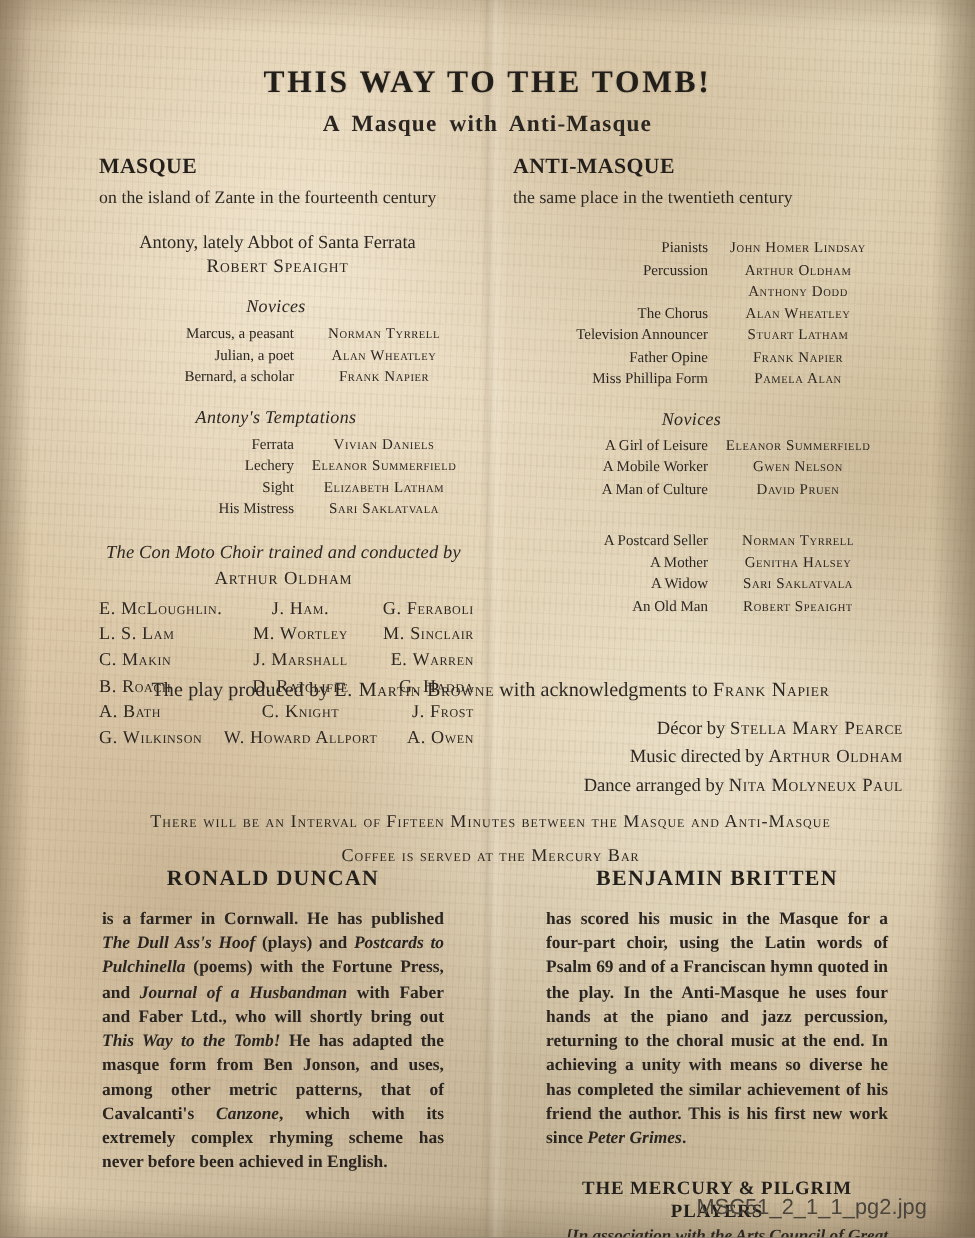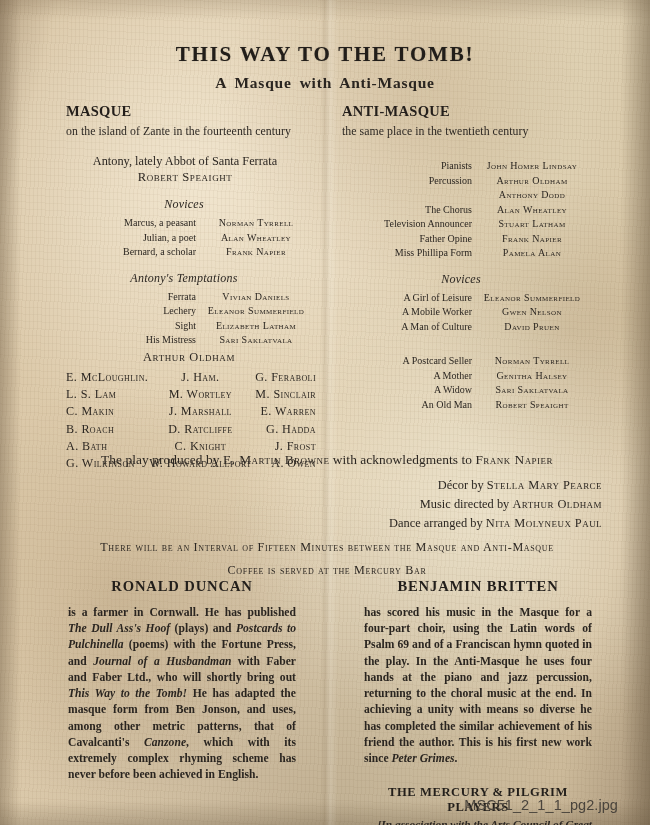--- a/index.html
+++ b/index.html
@@ -343,20 +343,21 @@
                 <td class="role">Sight</td>
                 <td class="name">Elizabeth Latham</td>
               </tr>
               <tr>
                 <td class="role">His Mistress</td>
                 <td class="name">Sari Saklatvala</td>
               </tr>
             </tbody>
         </table>
 
+        <div class="choir-intro">The Con Moto Choir trained and conducted by</div>
         <div class="choir-cond">Arthur Oldham</div>
         <table class="choir">
           <tbody id="choir-rows">
               <tr>
                 <td class="c1">E. McLoughlin.</td>
                 <td class="c2">J. Ham.</td>
                 <td class="c3">G. Feraboli</td>
               </tr>
               <tr>
                 <td class="c1">L. S. Lam</td>

